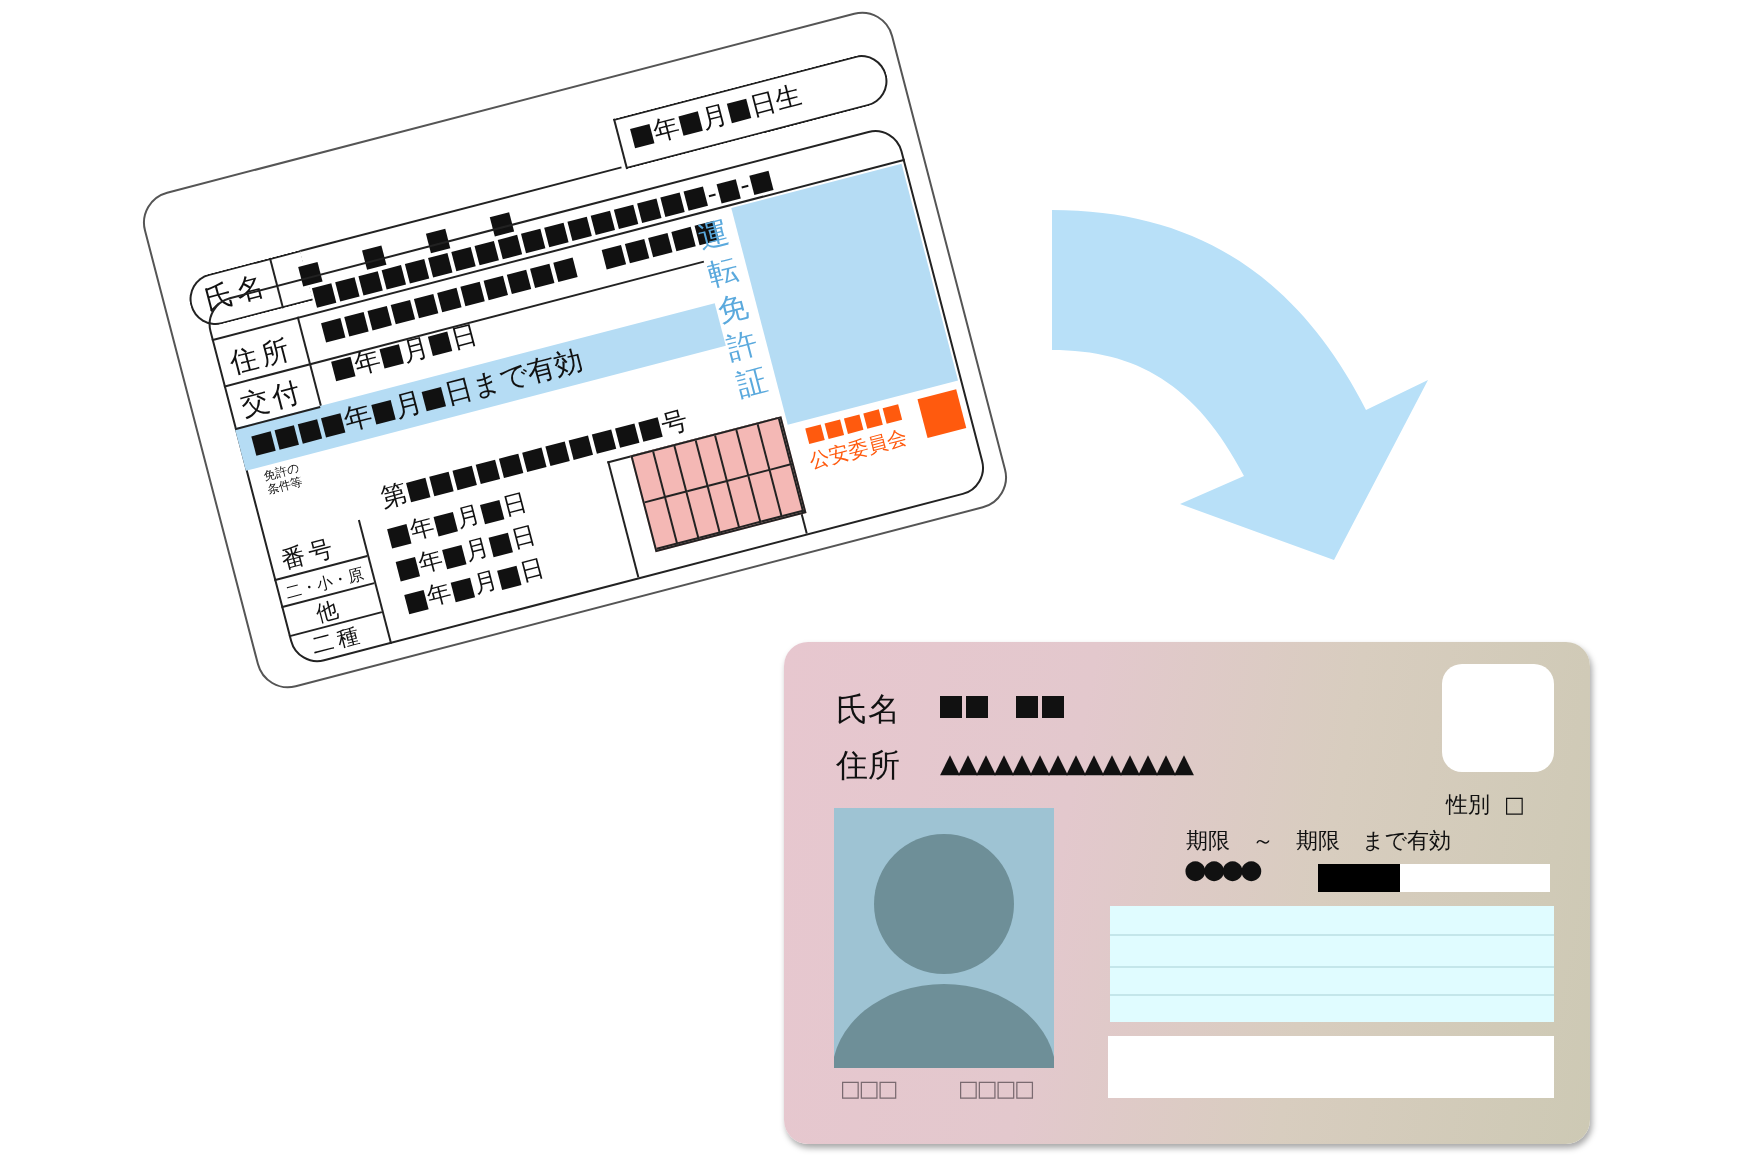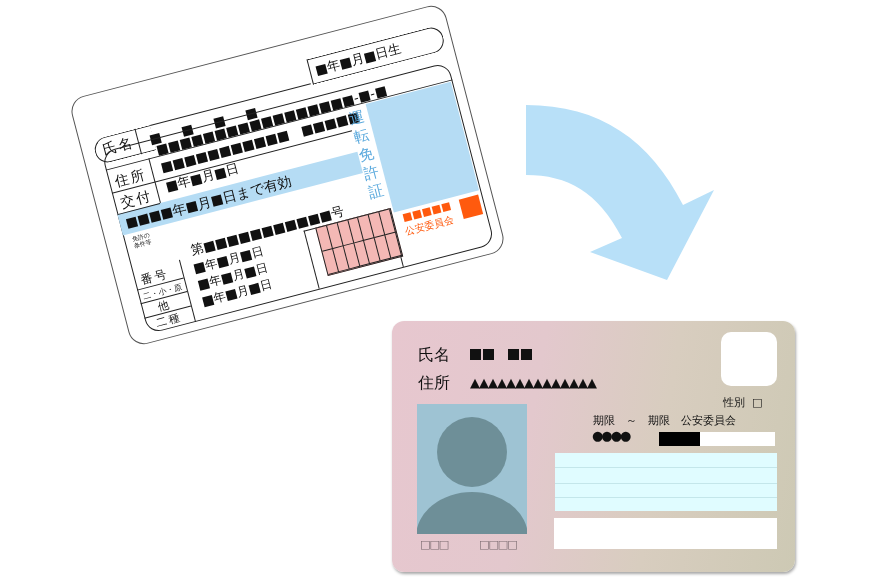--- a/index.html
+++ b/index.html
@@ -149,21 +149,21 @@
   <div class="t" style="left:26px;top:24px;font-size:16px;">氏名</div>
   <div class="t" style="left:78px;top:26px;font-size:14px;">
     <span style="display:inline-block;width:11px;height:11px;background:#111;margin-right:2px"></span><span style="display:inline-block;width:11px;height:11px;background:#111;margin-right:14px"></span><span style="display:inline-block;width:11px;height:11px;background:#111;margin-right:2px"></span><span style="display:inline-block;width:11px;height:11px;background:#111"></span>
   </div>
   <div class="t" style="left:26px;top:52px;font-size:16px;">住所</div>
   <div class="t" style="left:78px;top:54px;font-size:13px;letter-spacing:-1px;">▲▲▲▲▲▲▲▲▲▲▲▲▲▲</div>
 
   <div class="wsq" style="left:329px;top:11px;width:56px;height:54px;"></div>
   <div class="t" style="left:331px;top:74px;font-size:11px;"><span>性別</span>&nbsp;&nbsp;<span>□</span></div>
 
-  <div class="t" style="left:201px;top:92px;font-size:11px;">期限　～　期限　公安委員会</div>
+  <div class="t" style="left:201px;top:92px;font-size:11px;">期限　～　期限　まで有効</div>
   <div class="t" style="left:200px;top:107px;font-size:13px;letter-spacing:-2px;">●●●●</div>
   <div class="abs" style="left:267px;top:111px;width:116px;height:14px;background:#fff;"></div>
   <div class="abs" style="left:267px;top:111px;width:41px;height:14px;background:#000;"></div>
 
   <div class="abs" style="left:25px;top:83px;width:110px;height:130px;background:#9ec3d3;overflow:hidden;">
     <div class="abs" style="left:20px;top:13px;width:70px;height:70px;border-radius:50%;background:#6e8f98;"></div>
     <div class="abs" style="left:-1px;top:88px;width:112px;height:90px;border-radius:50% 50% 0 0;background:#6e8f98;"></div>
   </div>
   <div class="t" style="left:28px;top:217px;font-size:11px;color:#7a6a70;letter-spacing:-1px;">□□□</div>
   <div class="t" style="left:87px;top:217px;font-size:11px;color:#7a6a70;letter-spacing:-1px;">□□□□</div>

